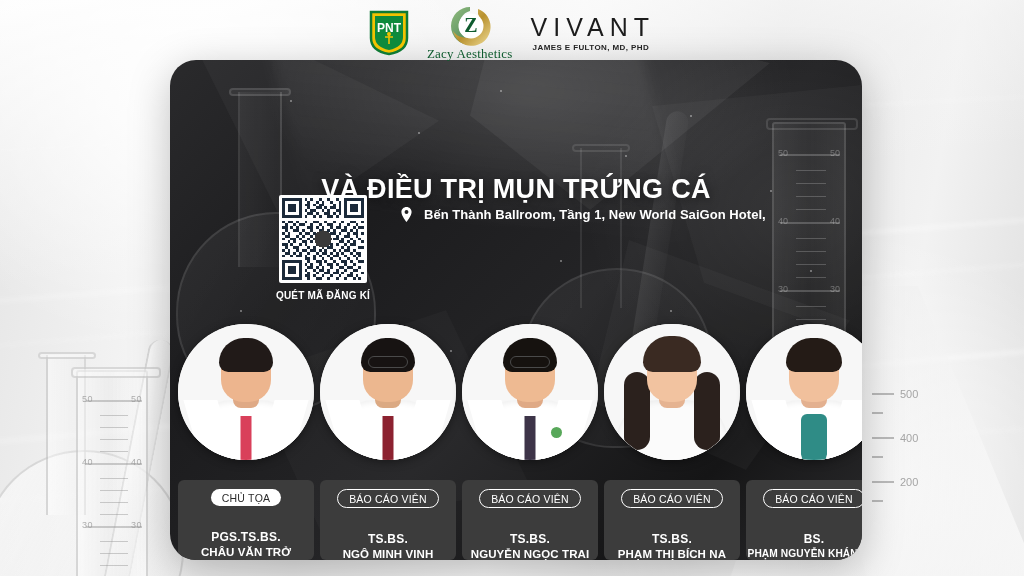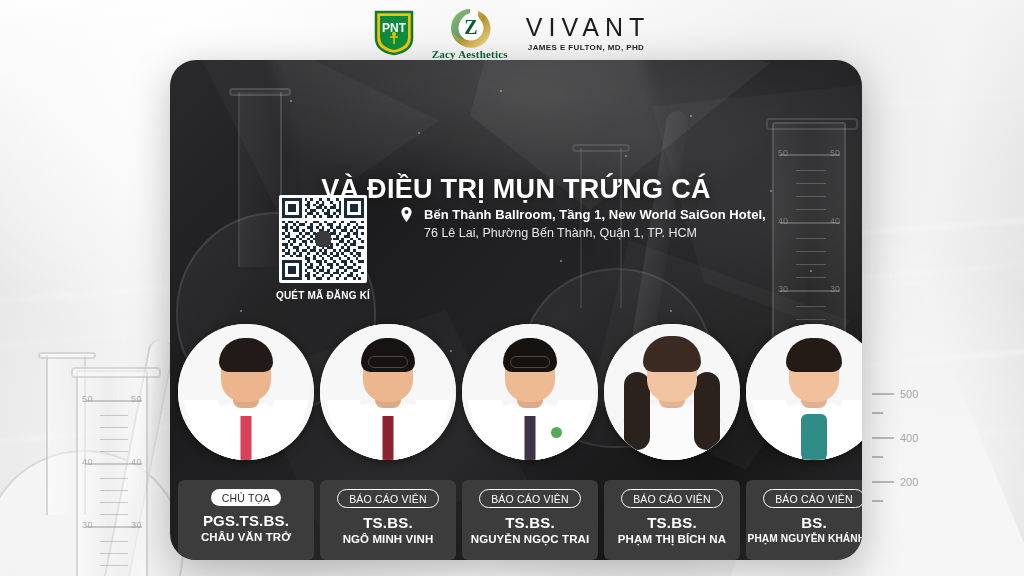--- a/index.html
+++ b/index.html
@@ -122,21 +122,21 @@
   .d-cyl .tick { position:absolute; height:1px; background:rgba(255,255,255,.2); }
   .d-cyl .lbl { position:absolute; font-size:9px; color:rgba(255,255,255,.3); }
   .d-cyl .lbl.l { left:4px; } .d-cyl .lbl.r { right:4px; }
 
   
   .logos { position:absolute; left:0; top:8px; width:1024px; height:50px;
            display:flex; justify-content:center; align-items:center; gap:18px; z-index:6; }
   .logo-pnt { width:40px; height:46px; position:relative; }
   .logo-zacy { display:flex; flex-direction:column; align-items:center; }
   .zmark { width:46px; height:42px; position:relative; }
-  .zacy-txt { font-family:"Liberation Serif", serif; font-size:11px; font-weight:bold;
+  .zacy-txt { font-family:"Liberation Serif", serif; font-size:13px; font-weight:normal;
               color:#0e5b2e; letter-spacing:.2px; margin-top:-1px; }
   .logo-vivant { display:flex; flex-direction:column; align-items:flex-start; margin-left:0; }
   .vivant-main { font-size:25px; letter-spacing:6px; color:#1c1c1c; font-weight:400; line-height:1; }
   .vivant-sub { font-size:8px; letter-spacing:.4px; color:#232323; font-weight:bold; margin-top:3px; margin-left:2px;text-align:right; }
 
   
   .title { position:absolute; left:0; top:112px; width:692px; text-align:center; z-index:4; }
   .title .l1, .title .l2 {
       color:#fff; font-weight:bold; font-size:27px; letter-spacing:.3px;
       line-height:1.28; text-shadow:0 2px 10px rgba(0,0,0,.5); white-space:nowrap; }
@@ -160,21 +160,21 @@
   .sp { flex:1 1 0; position:relative; display:flex; flex-direction:column; align-items:center; }
   .sp .photo { width:136px; height:136px; border-radius:50%; overflow:hidden; position:relative;
                background:#f2f2f2; box-shadow:0 2px 10px rgba(0,0,0,.4); }
   .sp .plate { position:absolute; left:0; bottom:0; width:100%; height:80px;
                background:#3c3c3c; border-radius:6px; display:flex; flex-direction:column;
                align-items:center; justify-content:flex-start; padding-top:9px; }
   .badge { font-size:10.5px; letter-spacing:.2px; padding:2.5px 11px; border-radius:10px;
            white-space:nowrap; }
   .badge.filled { background:#fff; color:#2b2b2b; font-weight:normal; }
   .badge.outline { background:transparent; color:#fff; border:1.4px solid #fff; }
-  .sp .deg { margin-top:6px; color:#fff; font-size:15px; font-weight:bold; letter-spacing:.2px; }
+  .sp .deg { margin-top:24px; color:#fff; font-size:12px; font-weight:bold; letter-spacing:.2px; }
   .sp .name { color:#fff; font-size:11.5px; font-weight:bold; letter-spacing:.1px;
               margin-top:2px; white-space:nowrap; }
   .sp.small .name { font-size:10.2px; }
 
   
   .p-bg { position:absolute; inset:0; background:#f7f7f7; }
   .p-body { position:absolute; left:50%; bottom:-6px; transform:translateX(-50%);
             width:112px; height:66px; background:#fff; border-radius:42px 42px 0 0;
             box-shadow:inset 0 2px 6px rgba(0,0,0,.07); }
   .p-neck { position:absolute; left:50%; transform:translateX(-50%); bottom:52px;
@@ -431,21 +431,20 @@
   <div class="info">
     <div class="info-row">
       <span class="ic">
         <svg viewBox="0 0 20 20" width="17" height="17">
           <path d="M10 1.2c-3.4 0-6 2.6-6 5.9 0 4.4 6 11.7 6 11.7s6-7.3 6-11.7c0-3.3-2.6-5.9-6-5.9z" fill="#fff"></path>
           <circle cx="10" cy="7" r="2.3" fill="#232325"></circle>
         </svg>
       </span>
       <span>
         <span class="info-place1">Bến Thành Ballroom, Tầng 1, New World SaiGon Hotel,</span><br>
-        <span class="info-place2">76 Lê Lai, Phường Bến Thành, Quận 1, TP. HCM</span>
       </span>
     </div>
   </div>
 
   <div class="speakers">
 
     <div class="sp">
       <div class="photo">
         <div class="p-bg"></div>
         <div class="p-body"></div>

